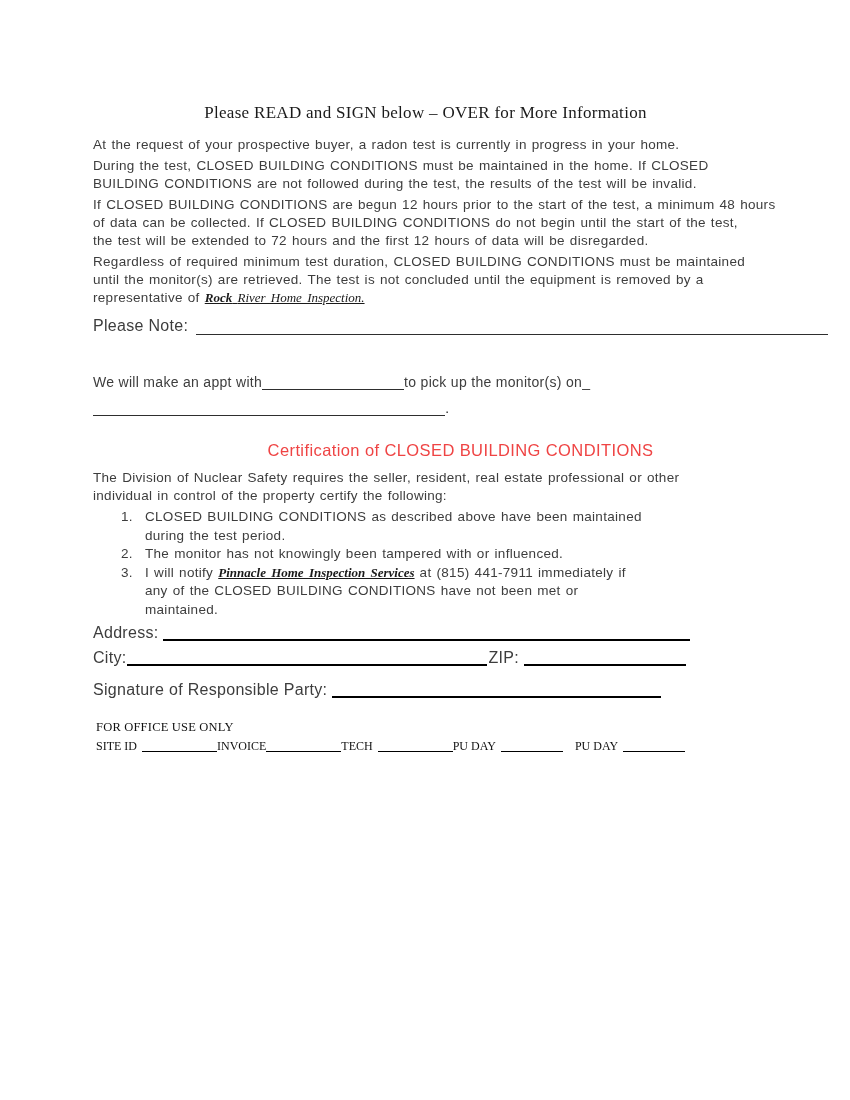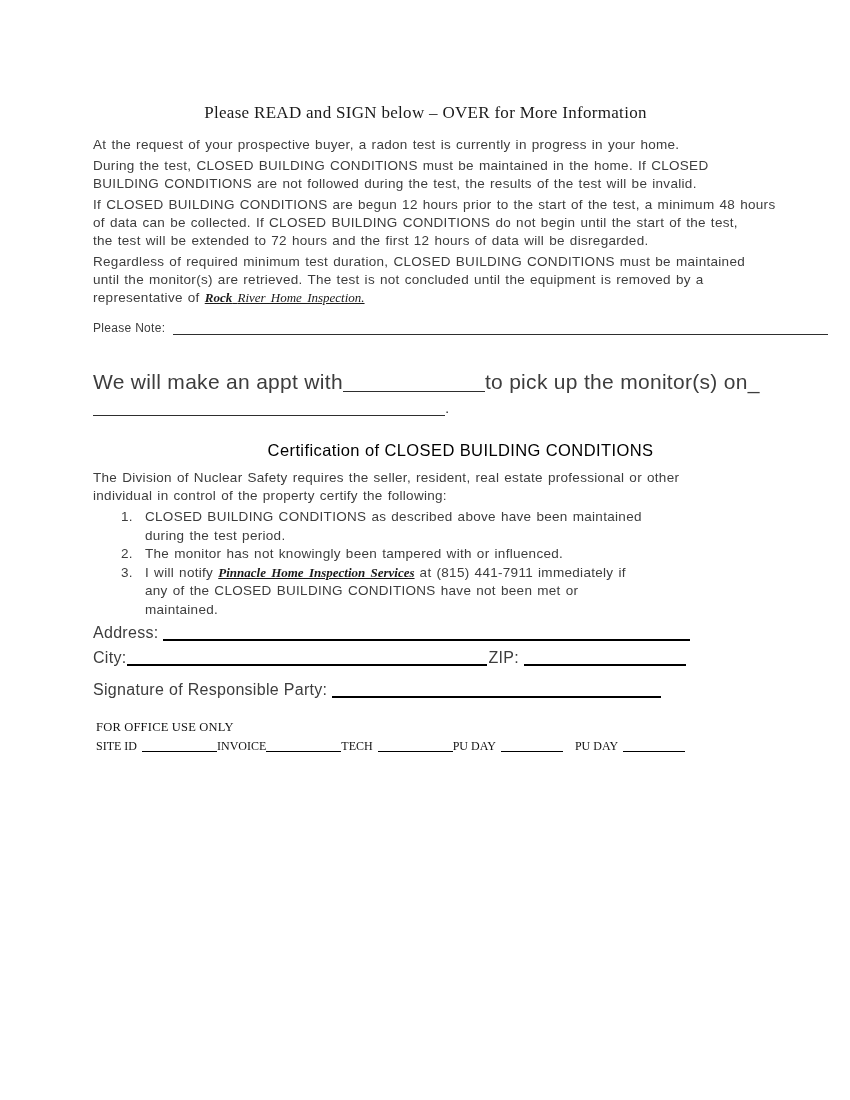--- a/index.html
+++ b/index.html
@@ -45,36 +45,36 @@
     text-decoration: underline;
     letter-spacing: 0;
     word-spacing: 2px;
   }
   .company-bold { font-weight: bold; }
 
   
   .note-row {
     display: flex;
     align-items: flex-end;
-    font-size: 12px;
+    font-size: 16px;
     letter-spacing: .3px;
     height: 25px;
     margin-top: 3px;
   }
   .note-label { white-space: nowrap; }
   .note-blank {
     flex: 1;
     margin-left: 8px;
     border-bottom: 1.5px solid #2e2e2e;
     height: 100%;
   }
 
   
   .appt-row {
-    font-size: 21px;
+    font-size: 14px;
     letter-spacing: .3px;
     margin-top: 36px;
     line-height: 22px;
     white-space: nowrap;
   }
   .appt-row2 {
     font-size: 15.5px;
     margin-top: 4px;
     line-height: 22px;
   }
@@ -87,21 +87,21 @@
   }
   .w142 { width: 142px; }
   .w352 { width: 352px; }
 
   
   .cert-heading {
     font-size: 16.5px;
     font-weight: normal;
     letter-spacing: .4px;
     text-align: center;
-    color: #000000;
+    color: #ef4444;
     margin: 22px 0 9px 0;
   }
   .list { margin-top: 1px; }
   .list-item {
     display: flex;
     padding-left: 28px;
     font-size: 13.5px;
     line-height: 18.5px;
     letter-spacing: .3px;
     word-spacing: 1px;

